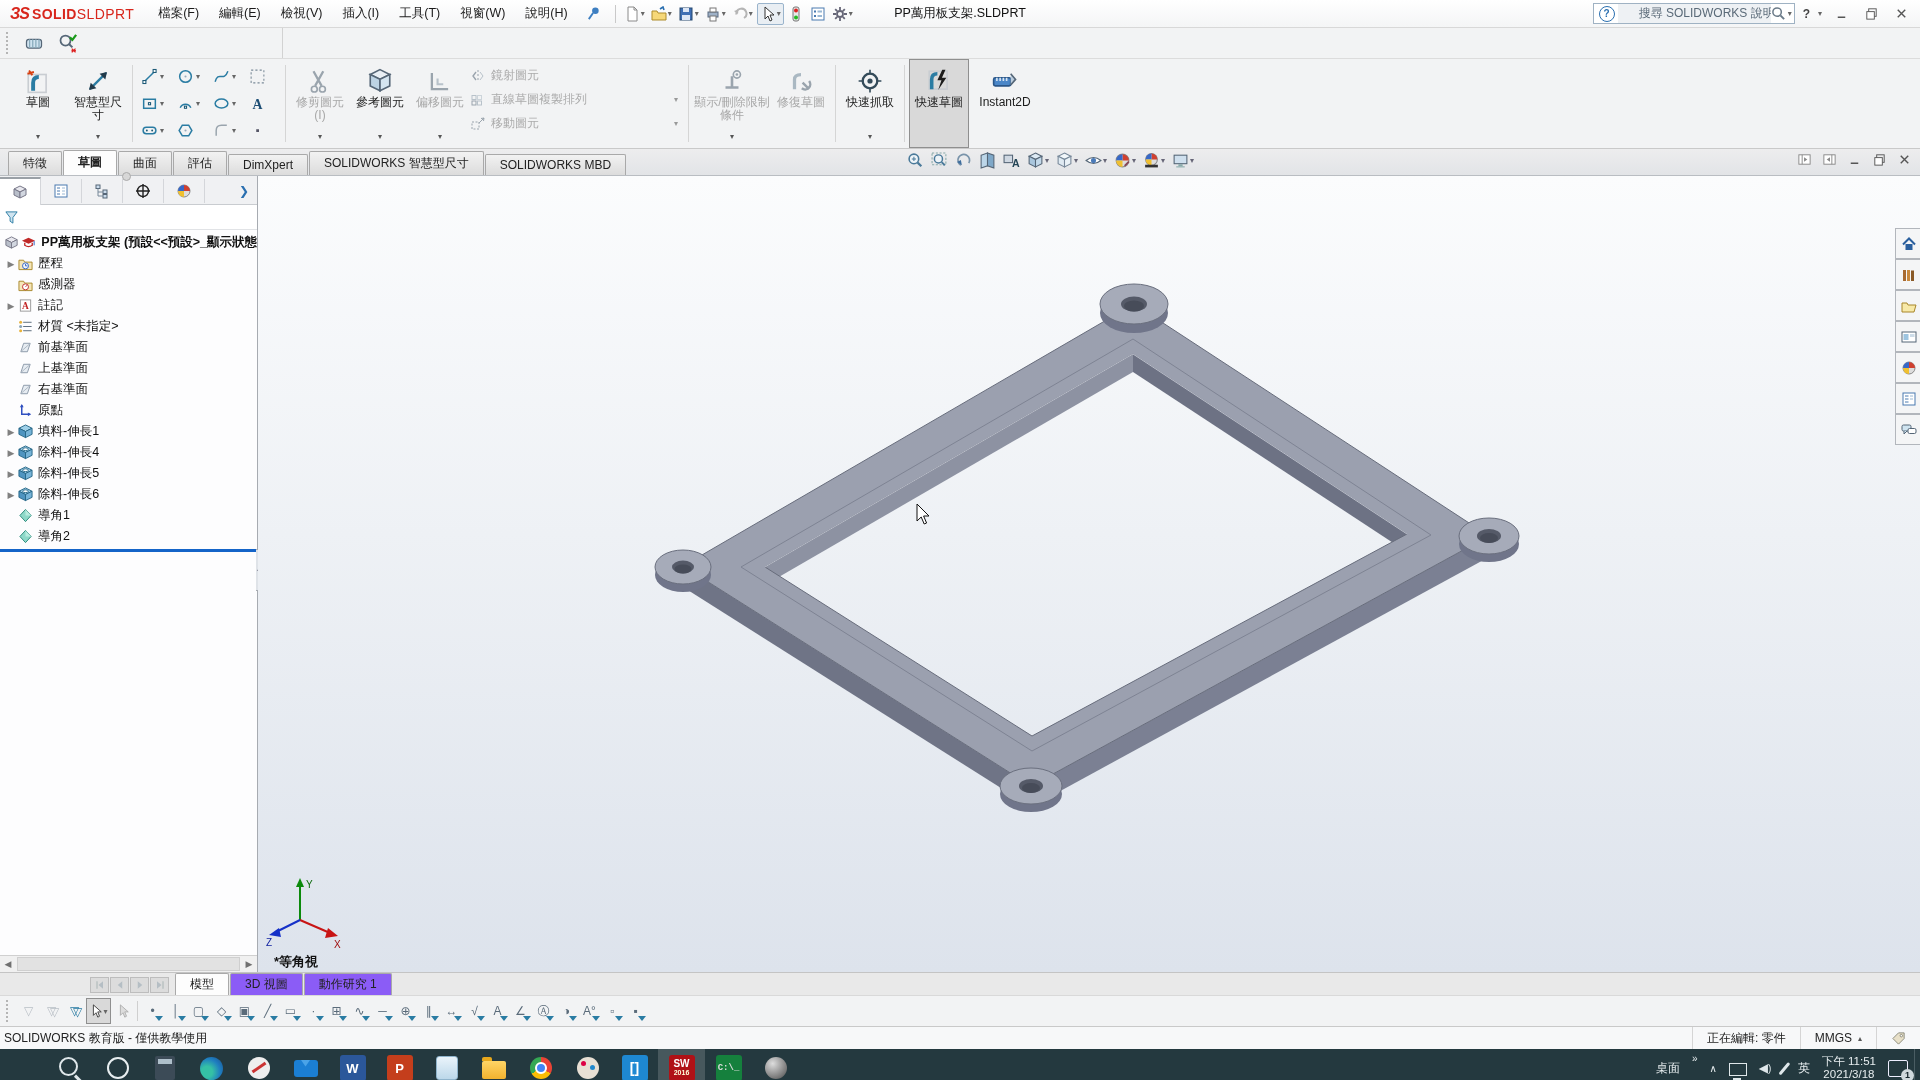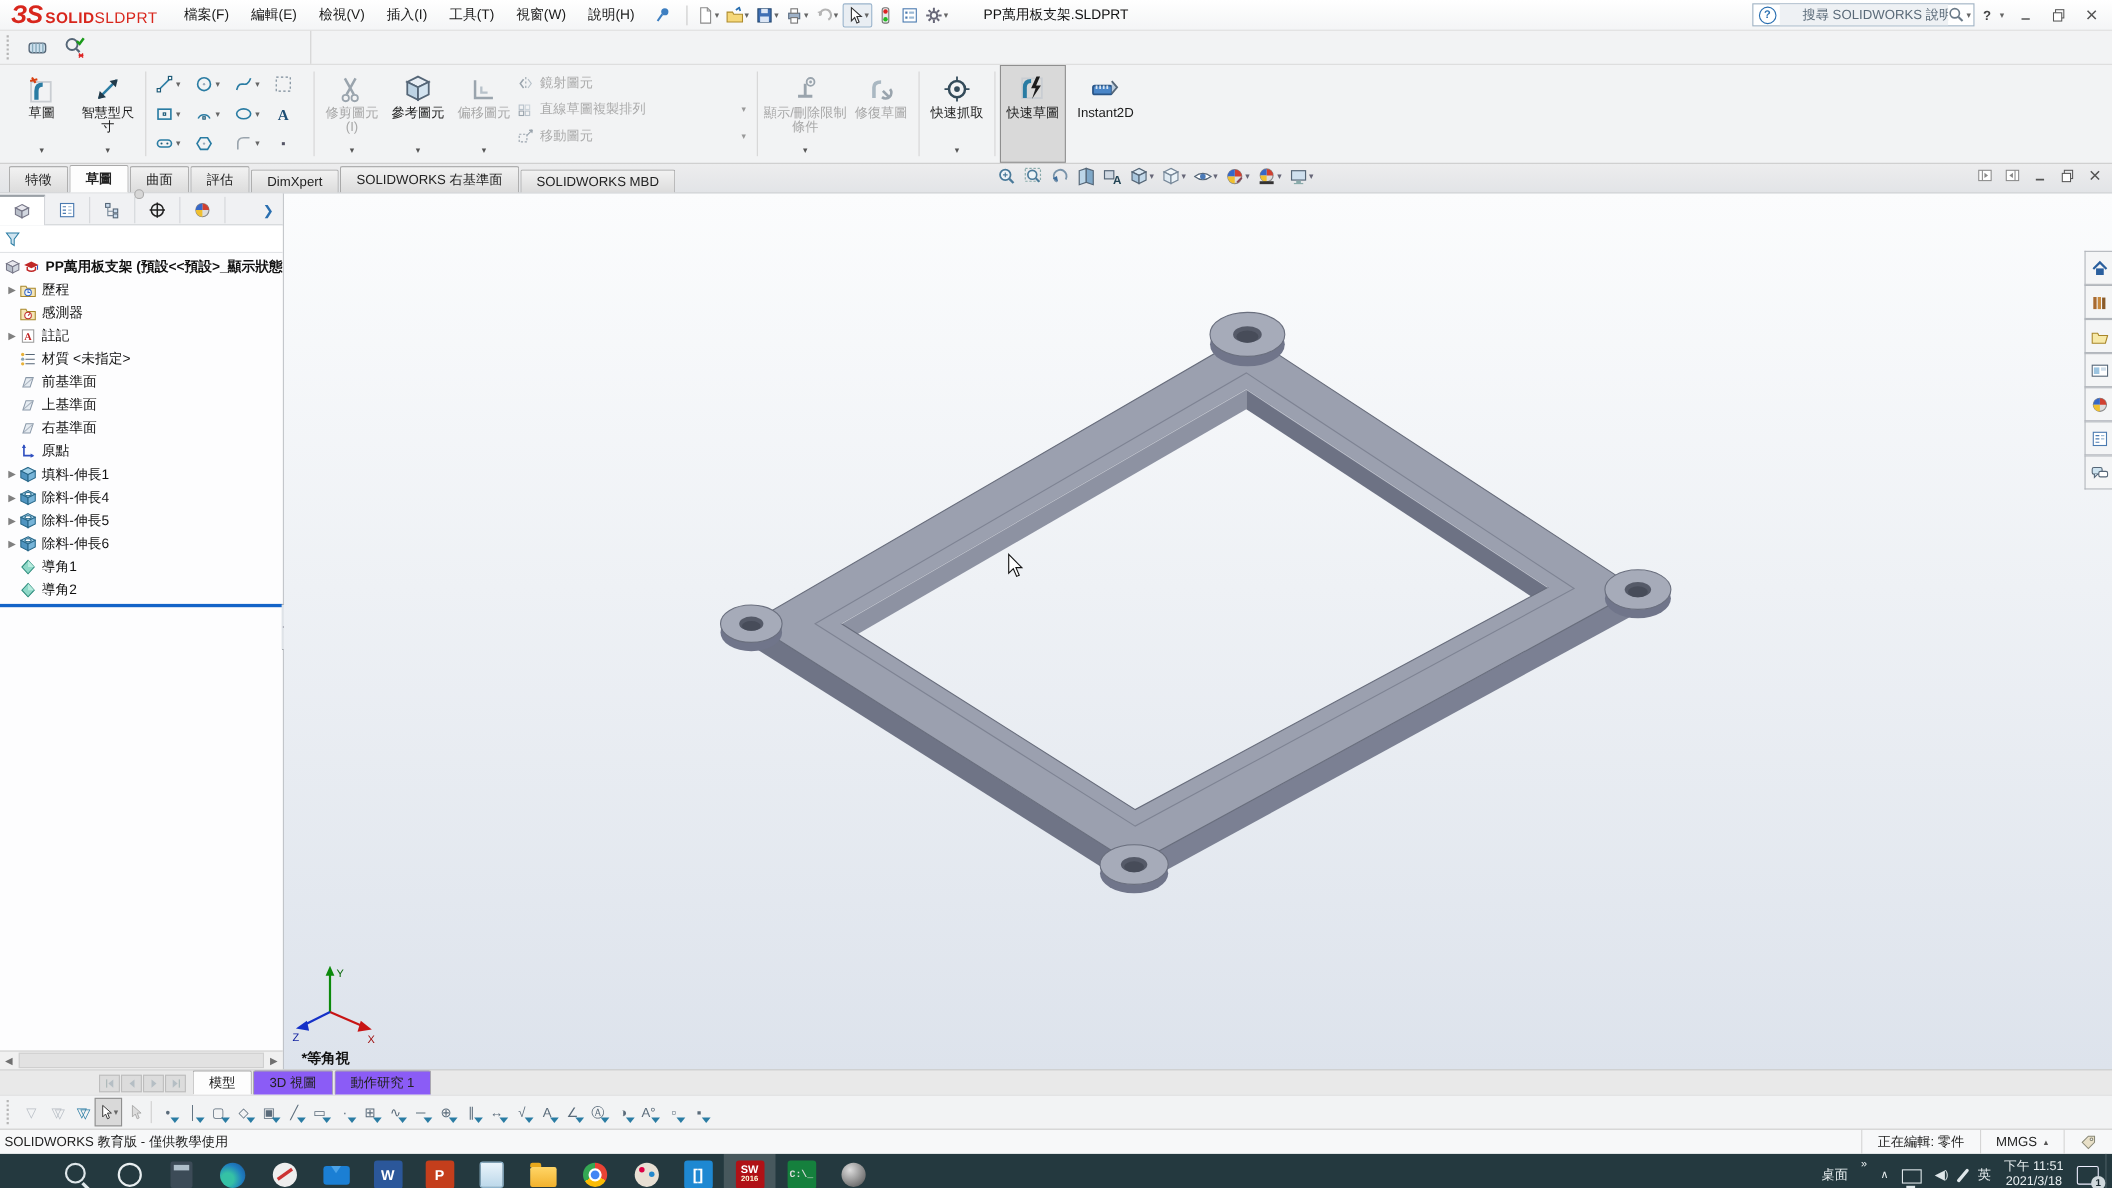--- a/index.html
+++ b/index.html
@@ -3,21 +3,21 @@
 <meta charset="utf-8">
 <style>
   html,body{margin:0;padding:0;width:1920px;height:1080px;overflow:hidden;
     font-family:"Liberation Sans","DejaVu Sans",sans-serif;font-size:12px;color:#222;
     -webkit-font-smoothing:antialiased;}
   .nosel{user-select:none}
   
   #titlebar{height:27px;background:linear-gradient(#ffffff,#f4f5f6);display:flex;align-items:center;
     border-bottom:1px solid #d8d8d8;position:relative;}
   #logo{display:flex;align-items:baseline;padding:0 14px 0 10px;white-space:nowrap}
-  #logo .mark{color:#d8261c;font-style:italic;font-weight:bold;font-size:23px;letter-spacing:-1px;margin-right:3px}
+  #logo .mark{color:#d8261c;font-style:italic;font-weight:bold;font-size:16px;letter-spacing:-1px;margin-right:3px}
   #logo .b{color:#d8261c;font-weight:bold;font-size:14px;letter-spacing:.4px}
   #logo .l{color:#d8261c;font-weight:400;font-size:14px;letter-spacing:.4px}
   #menus{display:flex;align-items:flex-end;height:100%}
   .menu-item{padding:0 10px;line-height:27px;font-size:12.5px;color:#1a1a1a;cursor:default}
   #pin{margin:0 8px;display:inline-flex}
   .vsep{width:1px;height:18px;background:#c9c9c9;margin:0 6px}
   #qa{display:flex;align-items:center;gap:2px}
   .qa-btn{display:flex;align-items:center;padding:2px 2px;border-radius:2px}
   .qa-btn .dd{font-size:8px;color:#666;margin-left:1px}
   .qa-btn.boxed{border:1px solid #9ab4cc;background:#e9eef3}
@@ -518,21 +518,21 @@
     </div>
   </div>
 
 <div id="tabstrip">
   <div class="tabs" id="ctabs">
       <span class="ctab">特徵</span>
       <span class="ctab active">草圖</span>
       <span class="ctab">曲面</span>
       <span class="ctab">評估</span>
       <span class="ctab">DimXpert</span>
-      <span class="ctab">SOLIDWORKS 右基準面</span>
+      <span class="ctab">SOLIDWORKS 智慧型尺寸</span>
       <span class="ctab">SOLIDWORKS MBD</span>
     </div>
   <div id="headsup">
       <span class="hu-btn">
         <svg viewBox="0 0 16 16" width="17" height="17">
           <circle cx="6.5" cy="6.5" r="4.5" fill="#eef4f8" stroke="#4a7a9a" stroke-width="1.5"></circle>
           <line x1="10" y1="10" x2="13.5" y2="13.5" stroke="#4a7a9a" stroke-width="2"></line>
           <path d="M4.5 6.5h4M6.5 4.5v4" stroke="#4a7a9a"></path>
         </svg>
       </span>

